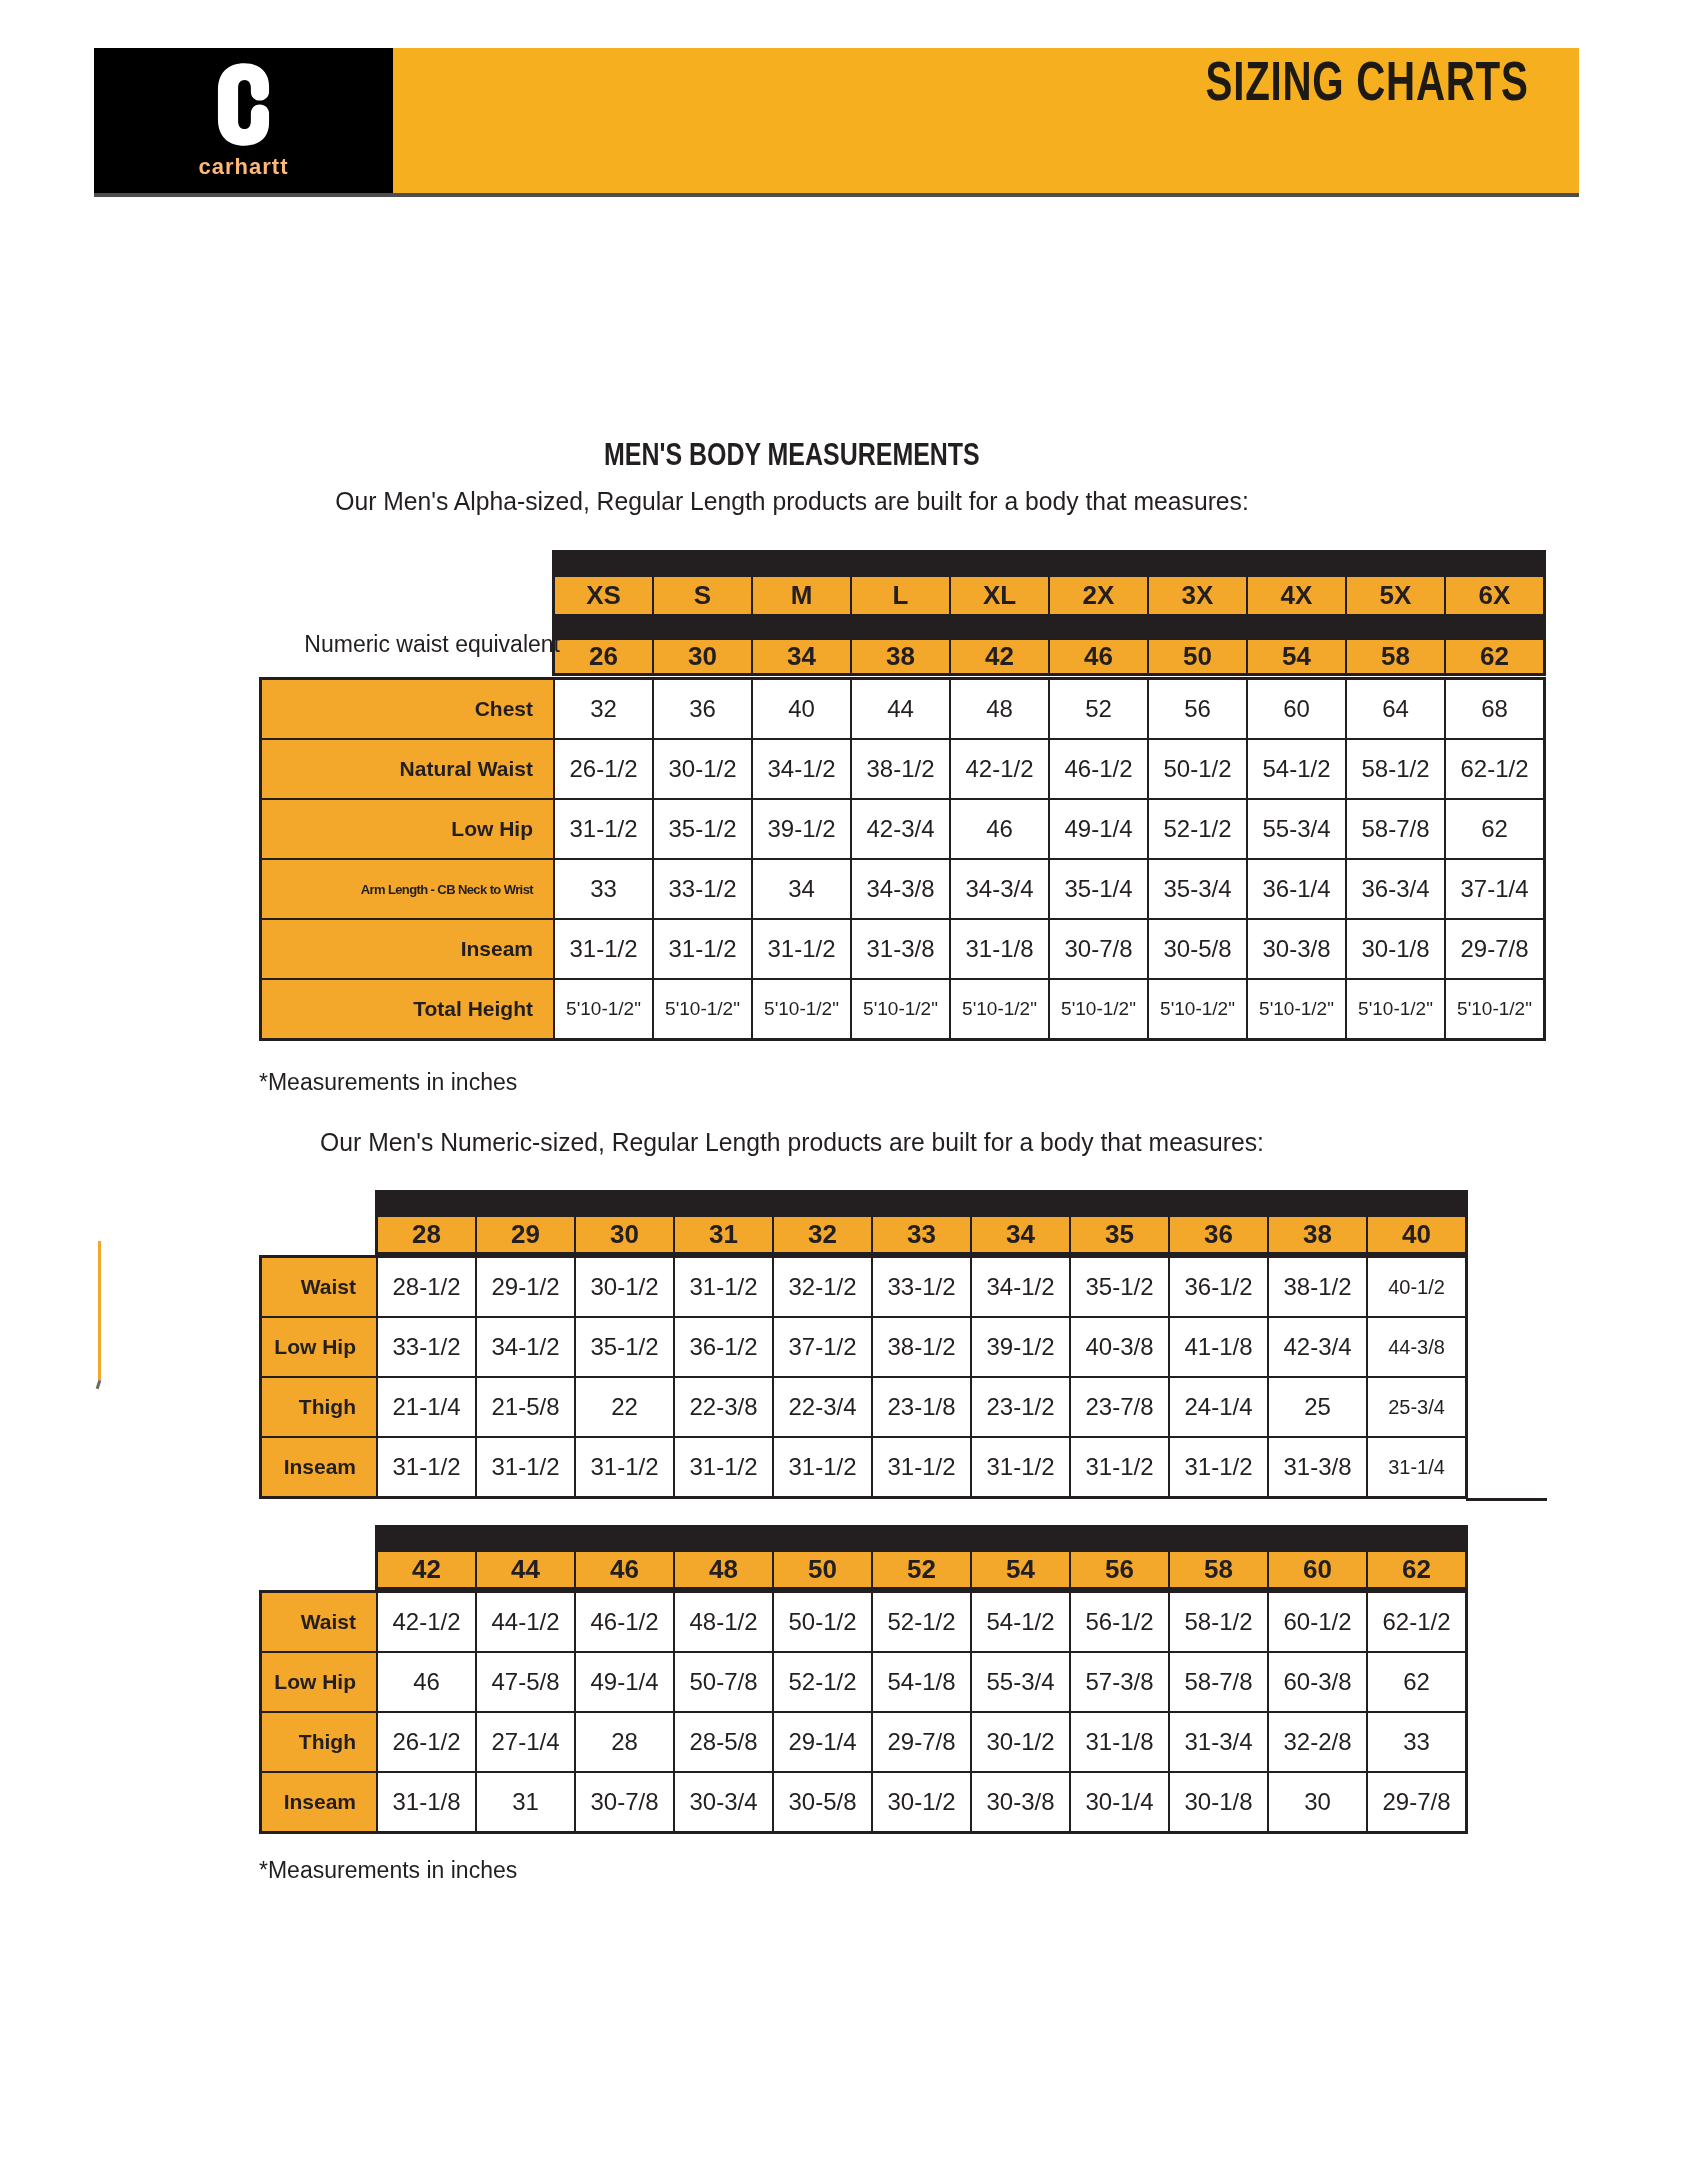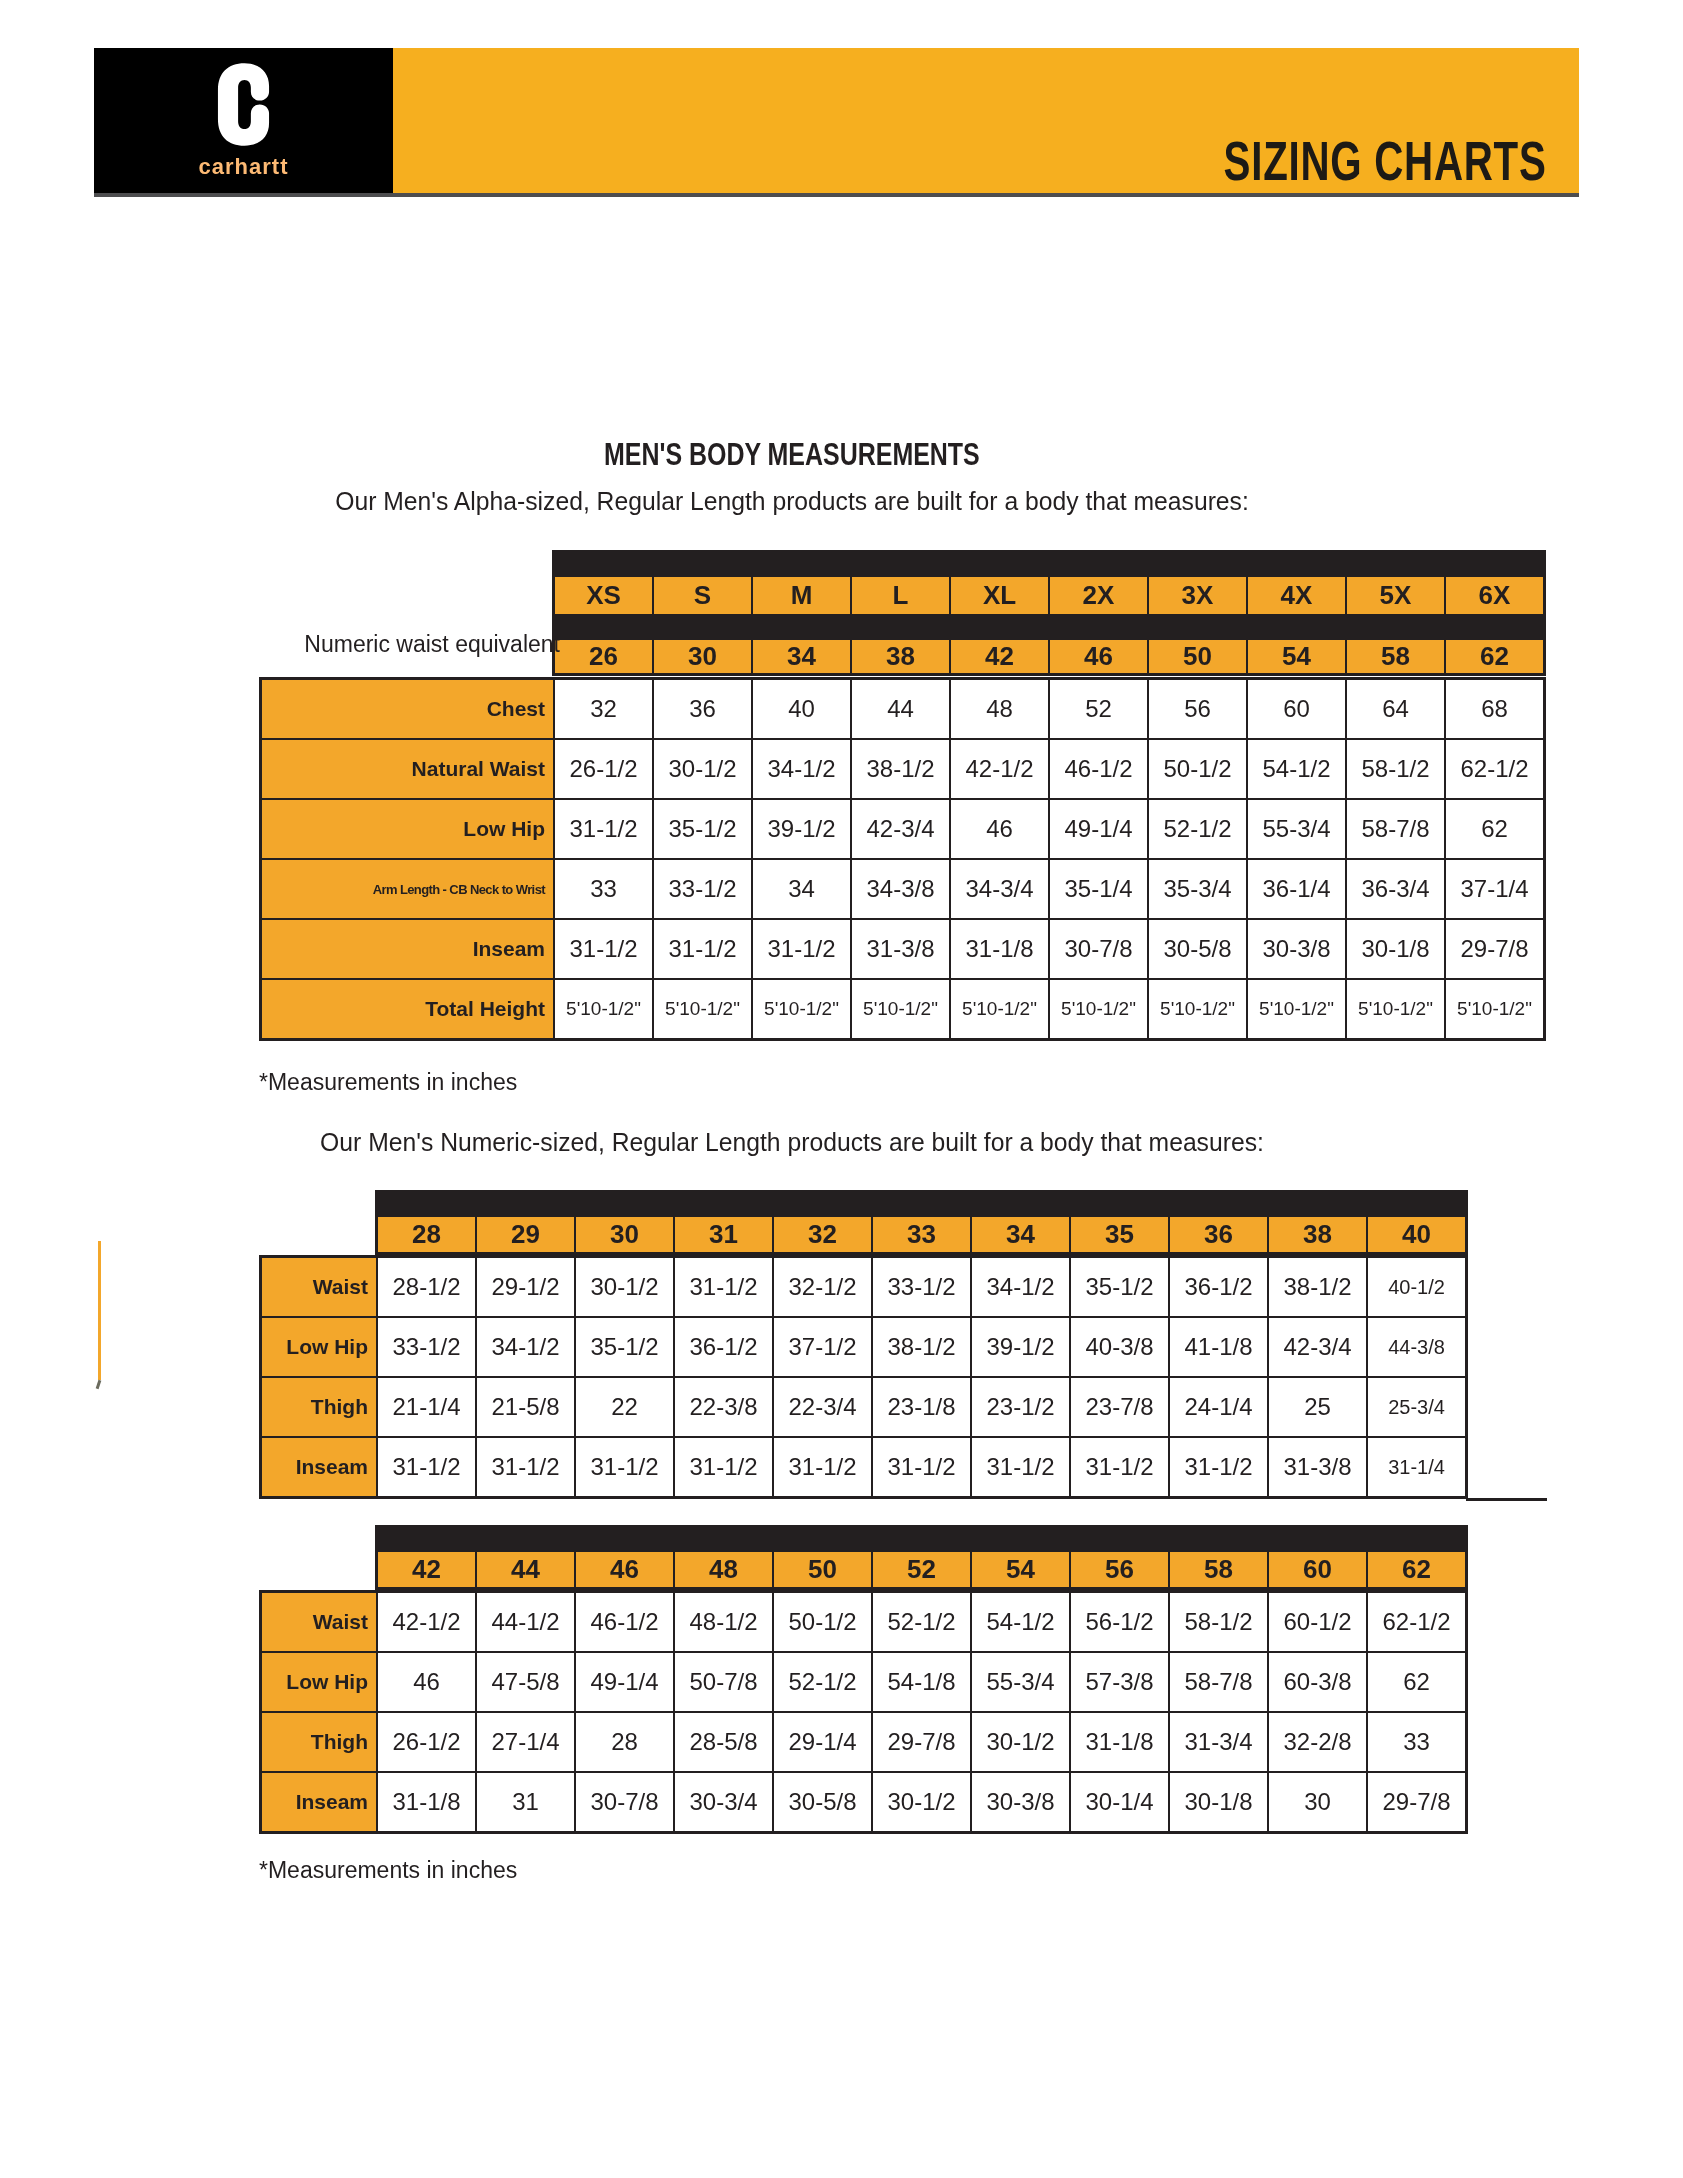--- a/index.html
+++ b/index.html
@@ -15,21 +15,21 @@
     position:absolute; left:94px; top:48px; width:1485px; height:149px;
     display:flex; border-bottom:4px solid var(--rule-gray,#4D4D4F);
   }
   .logo-box {
     width:299px; background:var(--logo-black,#000);
     display:flex; flex-direction:column; align-items:center; justify-content:center; gap:7px;
   }
   .logo-word { color:#fdba74; font-size:22px; font-weight:600; letter-spacing:1px; }
   .banner-right {
     flex:1; background:var(--banner-gold,#F6AF1F);
-    display:flex; align-items:flex-end; justify-content:flex-end; padding-right:32px;
+    display:flex; align-items:flex-start; justify-content:flex-end; padding-right:50px;
   }
   .banner-title {
     font-size:56px; font-weight:700; letter-spacing:1px; white-space:nowrap;
     transform:scaleX(0.72); transform-origin:right center; color:#1d1a15;
   }
 
   
   .title {
     position:absolute; top:436px; left:0; width:1584px; text-align:center;
     font-size:32px; font-weight:700;
@@ -67,21 +67,21 @@
   
   #numeric1-body .vcell:nth-child(12n) { font-size:20px; }
 
   .hcell {
     background:var(--gold,#F3A72B);
     display:flex; align-items:center; justify-content:center;
     font-size:26px; font-weight:700;margin-top:24px;
   }
   .lcell {
     background:var(--gold,#F3A72B);
-    display:flex; align-items:center; justify-content:flex-end; padding-right:8px;
+    display:flex; align-items:center; justify-content:flex-end; padding-right:20px;
     font-size:21px; font-weight:700; white-space:nowrap;text-align:center;
   }
   .lcell.small { font-size:13px; letter-spacing:-0.6px; }
   .vcell {
     background:#fff;
     display:flex; align-items:center; justify-content:center;
     font-size:24px;
   }
   .vcell.small { font-size:19px; }
 

